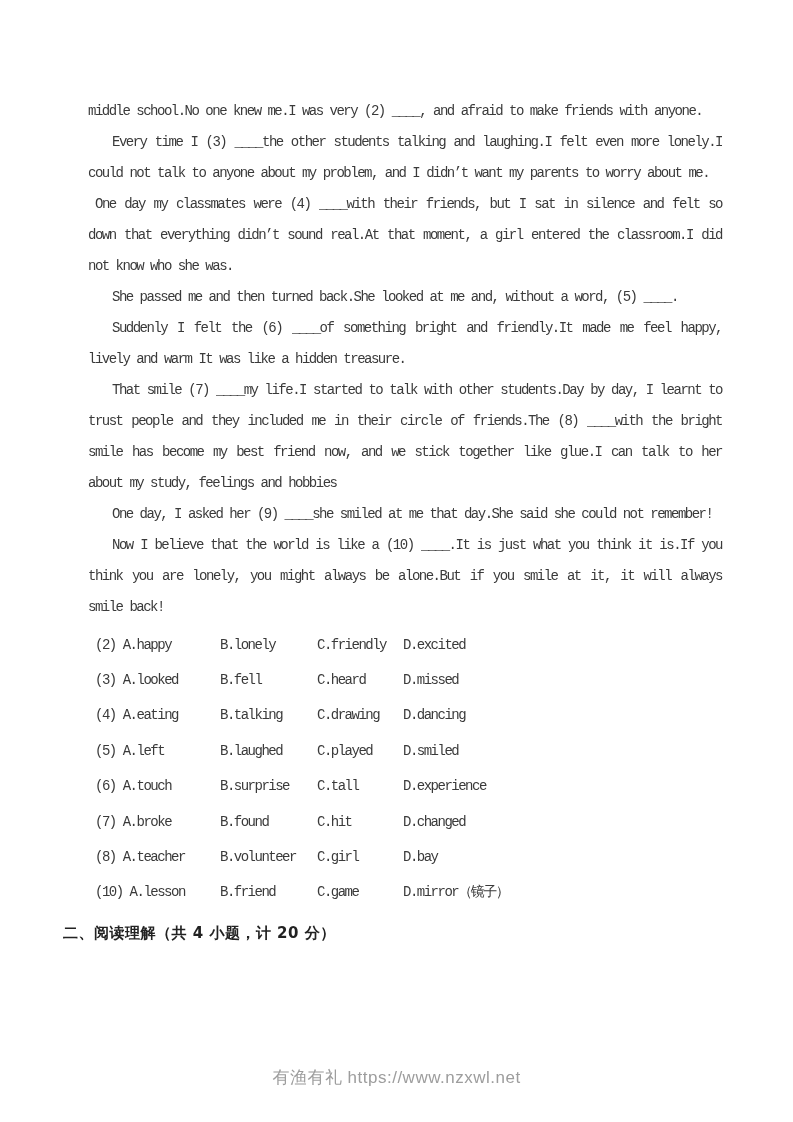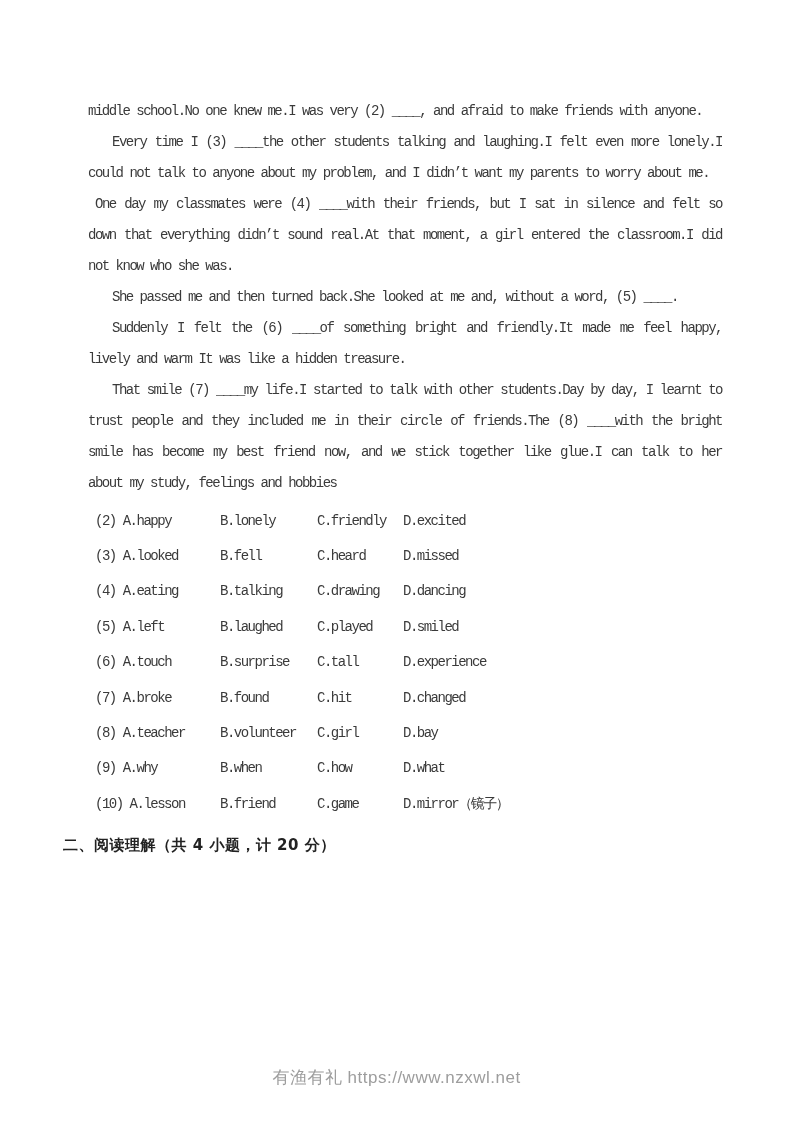--- a/index.html
+++ b/index.html
@@ -75,20 +75,22 @@
 <div class="page">
   <div class="content">
 
     <div class="passage">
       <p class="ind-none">middle school.No one knew me.I was very (2) ____, and afraid to make friends with anyone.</p>
       <p class="ind-large">Every time I (3) ____the other students talking and laughing.I felt even more lonely.I could not talk to anyone about my problem, and I didn’t want my parents to worry about me.</p>
       <p class="ind-small">One day my classmates were (4) ____with their friends, but I sat in silence and felt so down that everything didn’t sound real.At that moment, a girl entered the classroom.I did not know who she was.</p>
       <p class="ind-large">She passed me and then turned back.She looked at me and, without a word, (5) ____.</p>
       <p class="ind-large">Suddenly I felt the (6) ____of something bright and friendly.It made me feel happy, lively and warm It was like a hidden treasure.</p>
       <p class="ind-large">That smile (7) ____my life.I started to talk with other students.Day by day, I learnt to trust people and they included me in their circle of friends.The (8) ____with the bright smile has become my best friend now, and we stick together like glue.I can talk to her about my study, feelings and hobbies</p>
+      <p class="ind-large">One day, I asked her (9) ____she smiled at me that day.She said she could not remember!</p>
+      <p class="ind-large">Now I believe that the world is like a (10) ____.It is just what you think it is.If you think you are lonely, you might always be alone.But if you smile at it, it will always smile back!</p>
     </div>
 
     <div class="options">
       <div class="opt-row">
         <span><span class="opt-num">(2)</span><span>A.happy</span></span>
         <span>B.lonely</span>
         <span>C.friendly</span>
         <span>D.excited</span>
       </div>
       <div class="opt-row">
@@ -121,26 +123,20 @@
         <span>C.hit</span>
         <span>D.changed</span>
       </div>
       <div class="opt-row">
         <span><span class="opt-num">(8)</span><span>A.teacher</span></span>
         <span>B.volunteer</span>
         <span>C.girl</span>
         <span>D.bay</span>
       </div>
       <div class="opt-row">
-        <span><span class="opt-num">(9)</span><span>A.why</span></span>
-        <span>B.when</span>
-        <span>C.how</span>
-        <span>D.what</span>
-      </div>
-      <div class="opt-row">
         <span><span class="opt-num">(10)</span><span>A.lesson</span></span>
         <span>B.friend</span>
         <span>C.game</span>
         <span>D.mirror（镜子）</span>
       </div>
     </div>
 
     <h2 class="section-heading">二、阅读理解（共 4 小题，计 20 分）</h2>
 
   </div>

